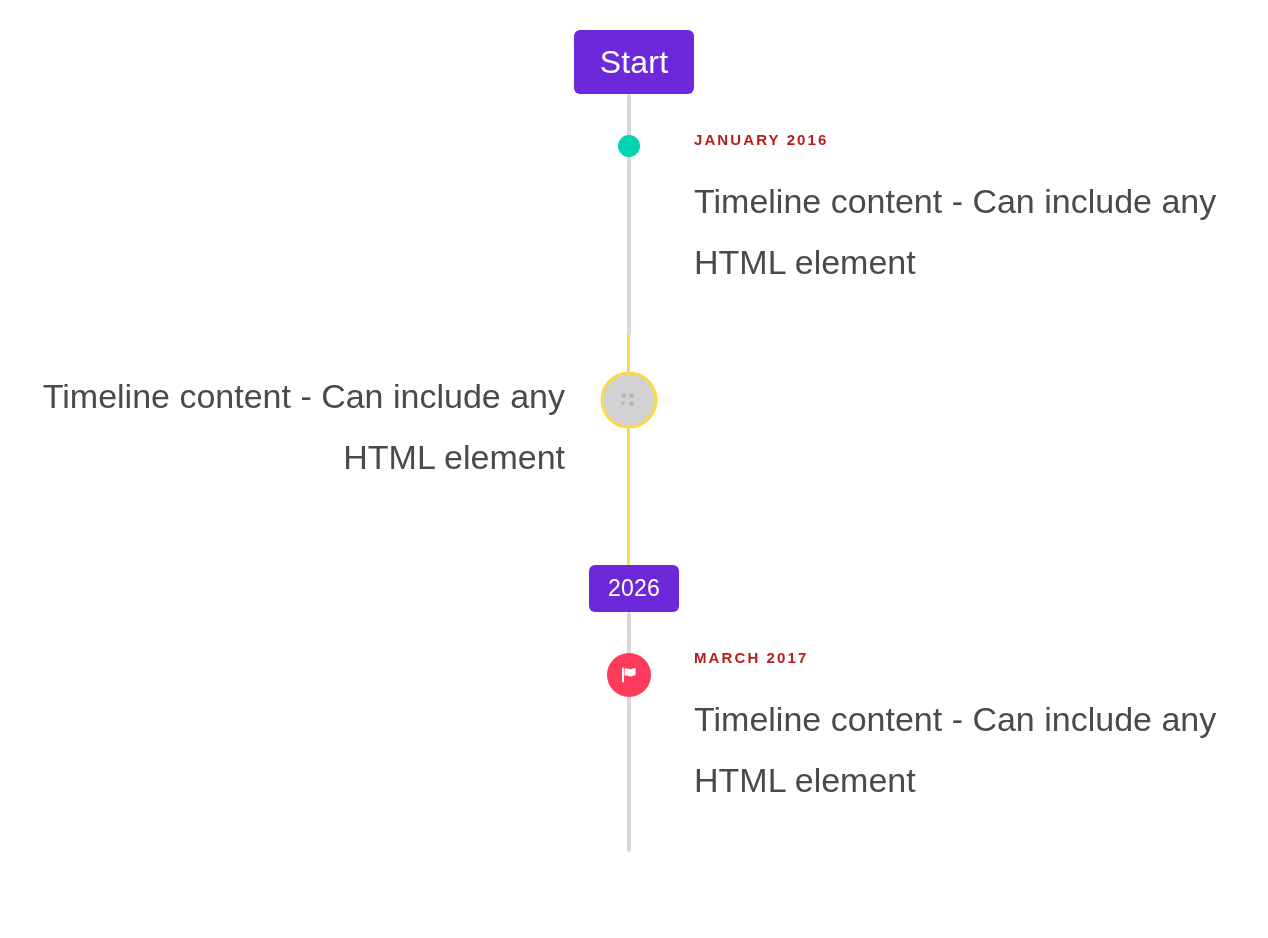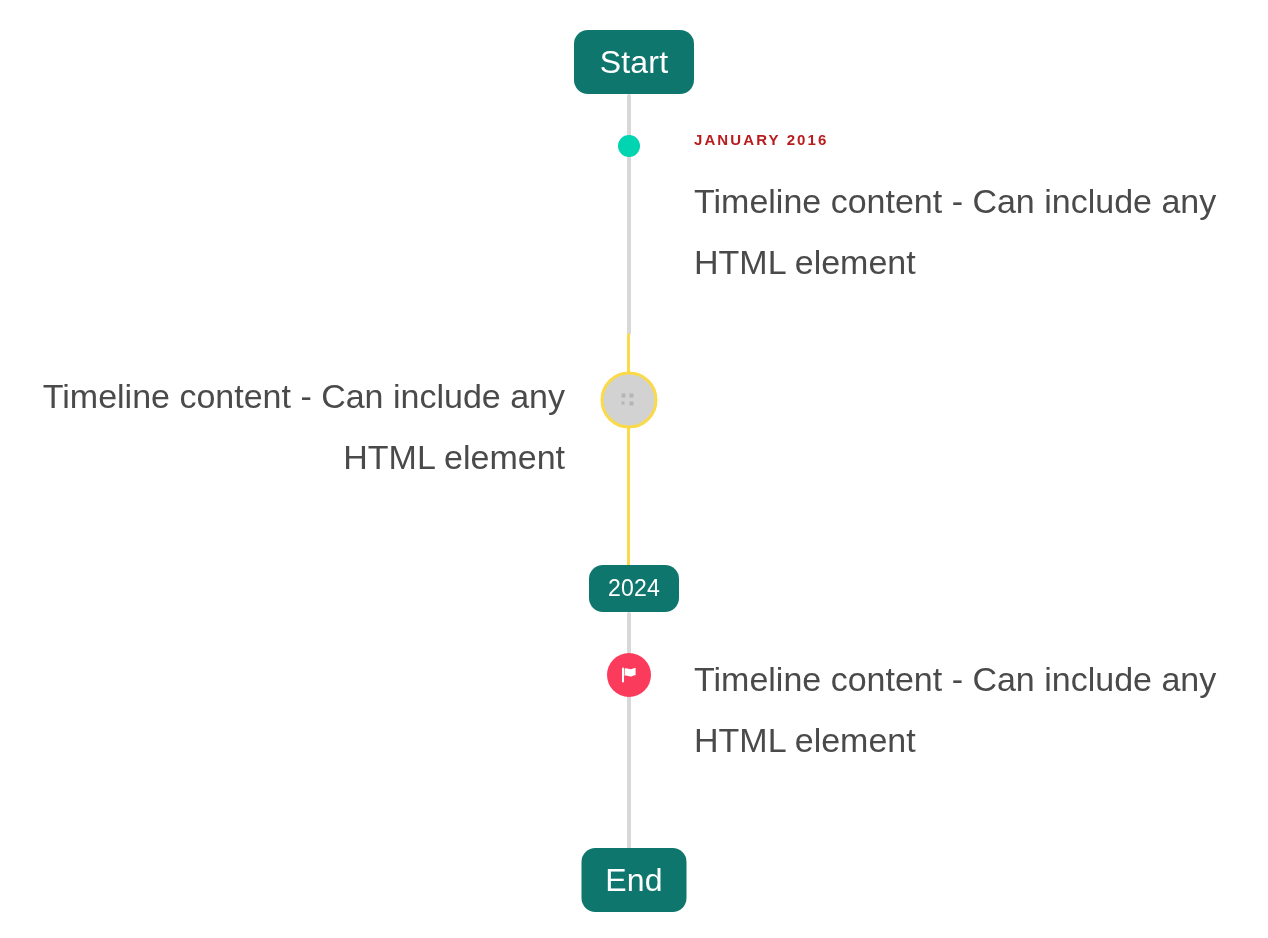--- a/index.html
+++ b/index.html
@@ -41,23 +41,23 @@
     background: #fada4a;
     border-radius: 2px;
   }
   .axis-seg-2 { top: 333px; height: 233px; }   
 
   
   .cap-badge {
     position: absolute;
     left: 50%;
     transform: translateX(-50%);
-    background: #0f766e;
+    background: #6d28d9;
     color: #ffffff;
-    border-radius: 14px;
+    border-radius: 6px;
     display: flex;
     align-items: center;
     justify-content: center;
     font-weight: 400;
     letter-spacing: 0.2px;
     user-select: none;
   }
   .cap-start {
     top: 30px;
     width: 120px;
@@ -169,27 +169,27 @@
       <rect x="1" y="1" width="4" height="4" fill="#6b6b6b"></rect>
       <rect x="9" y="1" width="4" height="4" fill="#6b6b6b"></rect>
       <rect x="1" y="9" width="3" height="3" fill="#6b6b6b"></rect>
       <rect x="9" y="9" width="4" height="4" fill="#6b6b6b"></rect>
     </svg>
   </div>
   <div class="tl-body side-left" style="top:366px;">
     <div class="tl-text">Timeline content - Can include any HTML element</div>
   </div>
 
-  <div class="cap-badge cap-mid">2024</div>
+  <div class="cap-badge cap-mid">2026</div>
 
   <div class="marker marker-flag">
     <svg width="22" height="22" viewBox="0 0 22 22">
       <rect x="4" y="3.5" width="2" height="15" rx="1" fill="#ffffff"></rect>
       <path d="M6.6 4.6 C9.2 3.2 11.8 6.2 14.4 4.8 C15.6 4.2 16.6 3.9 17.6 4.1 L17.6 11.4 C16.4 11.2 15.3 11.6 14.1 12.2 C11.6 13.5 9.1 10.7 6.6 11.9 Z" fill="#ffffff"></path>
     </svg>
   </div>
   <div class="tl-body side-right" style="top:649px;">
+    <div class="tl-date">MARCH 2017</div>
     <div class="tl-text">Timeline content - Can include any HTML element</div>
   </div>
 
-  <div class="cap-badge cap-end">End</div>
 
 </div>
 
 </body></html>

